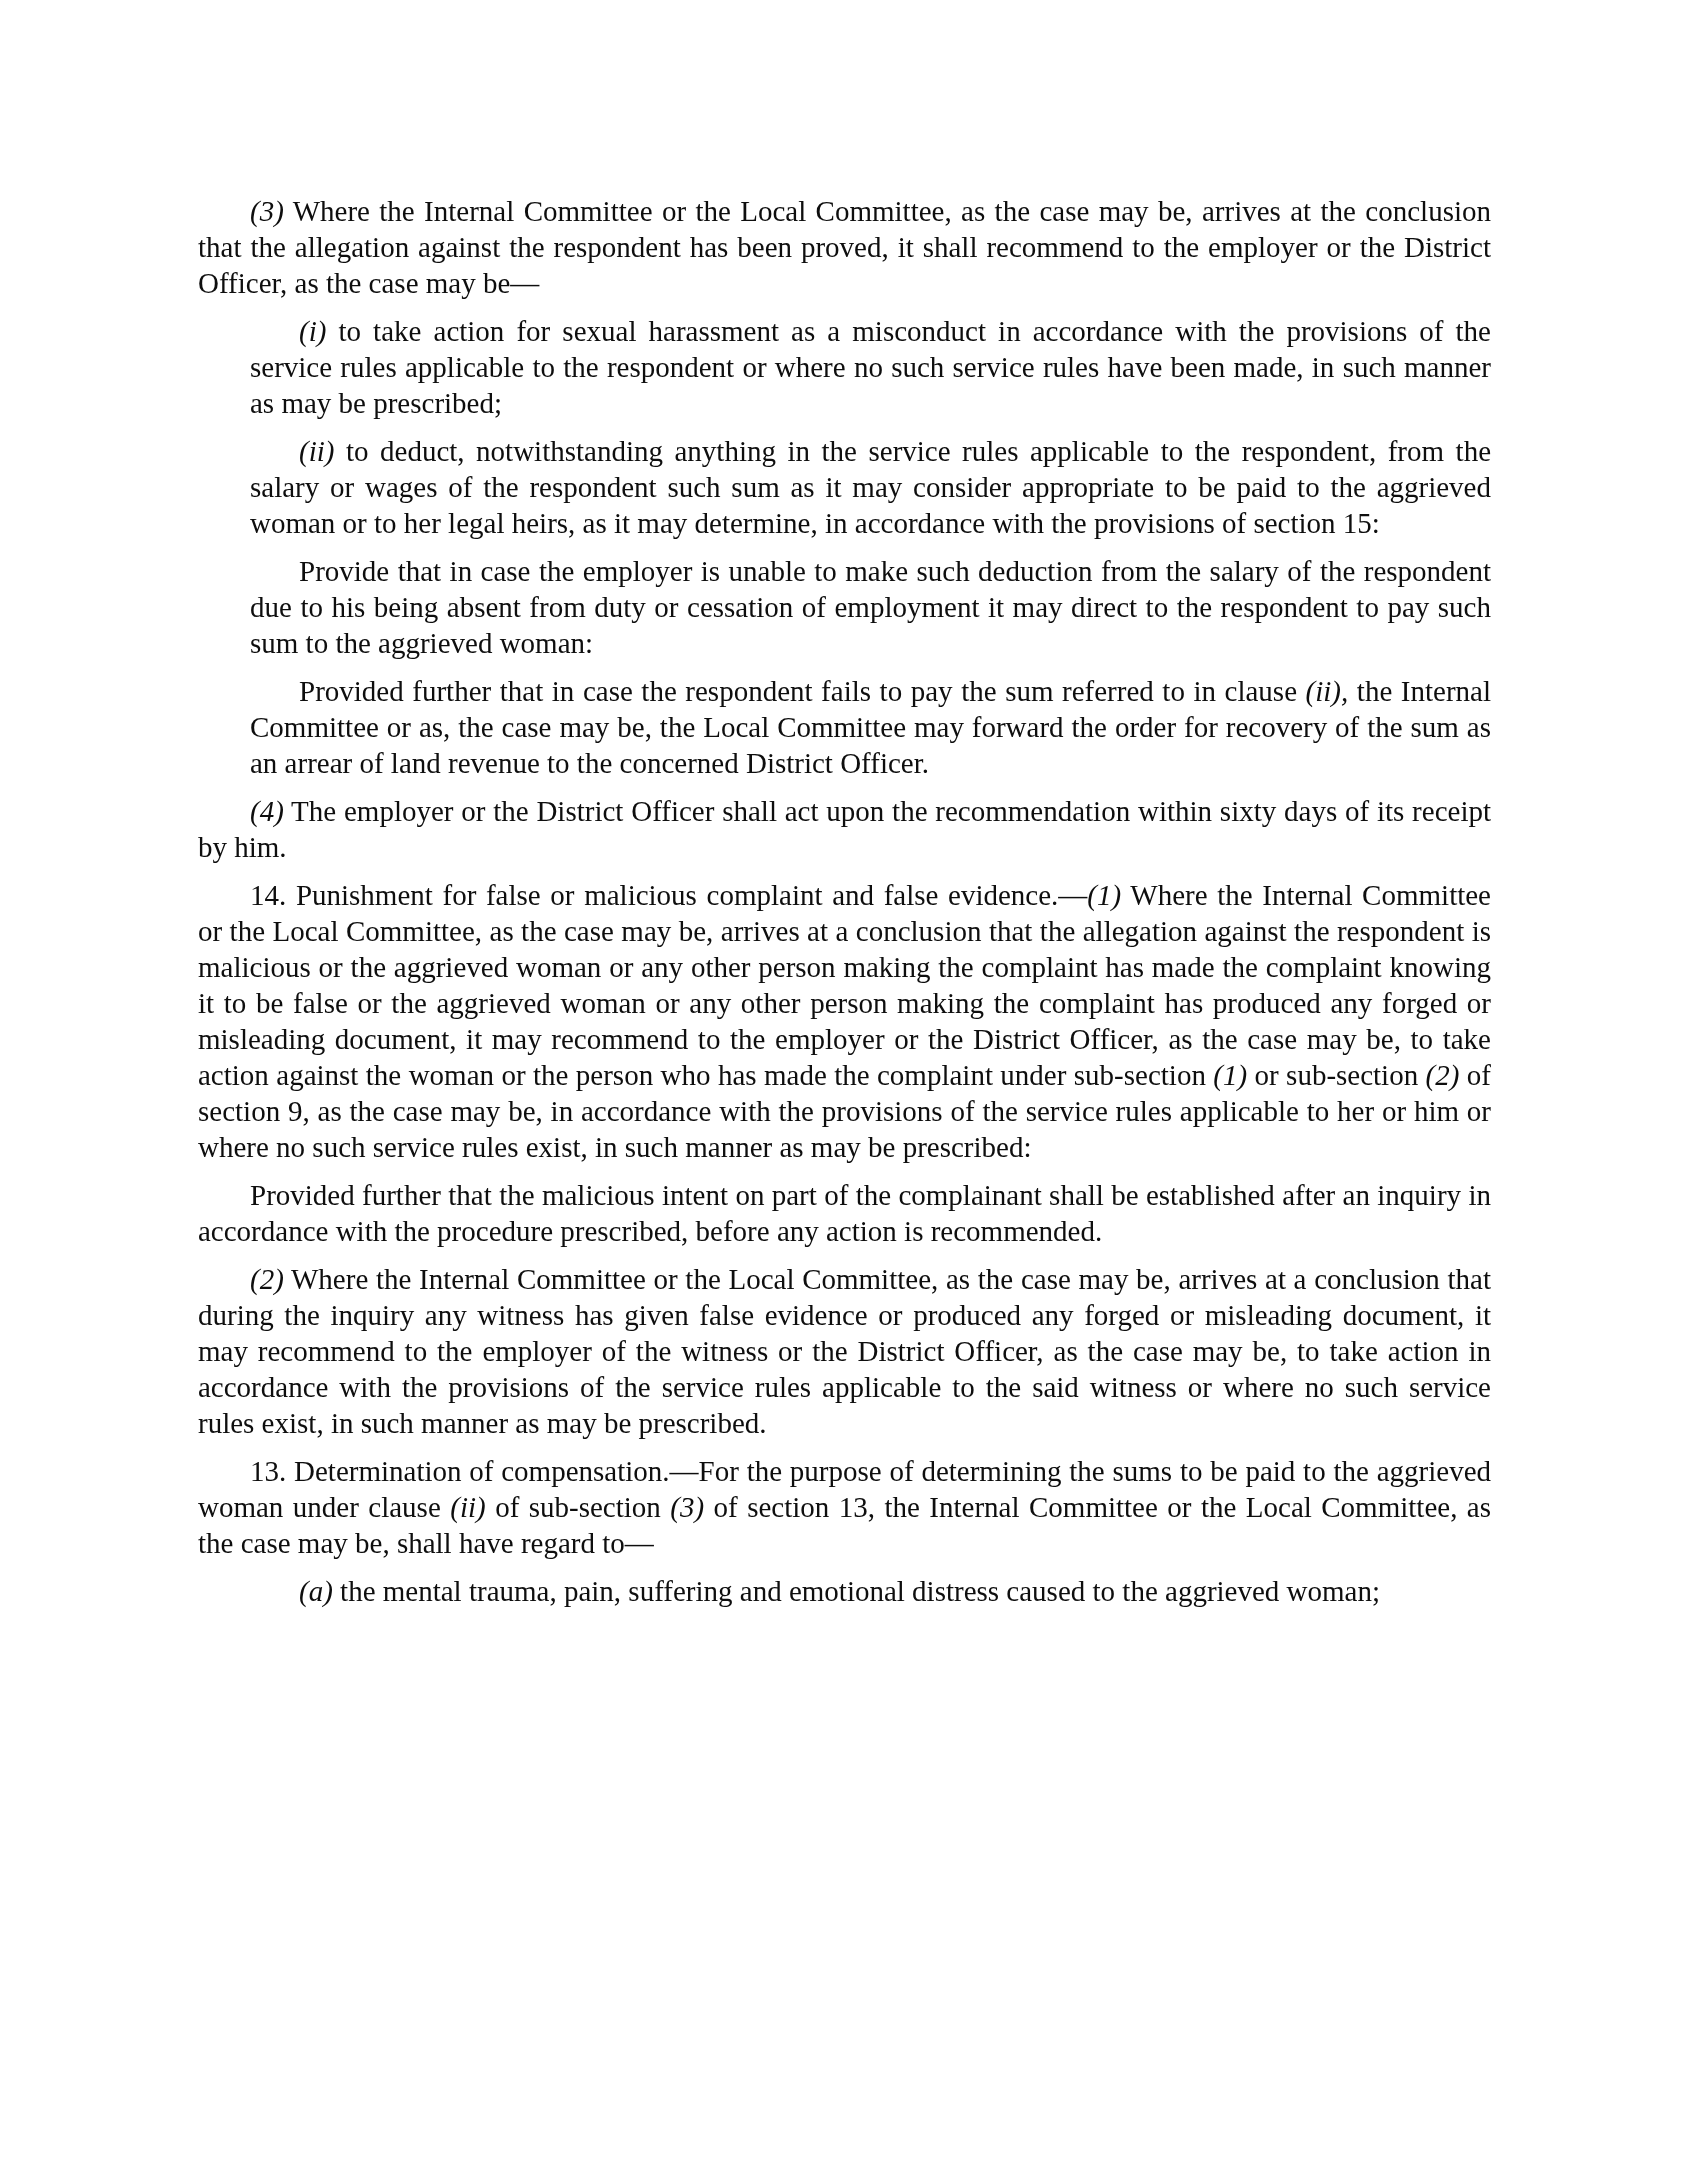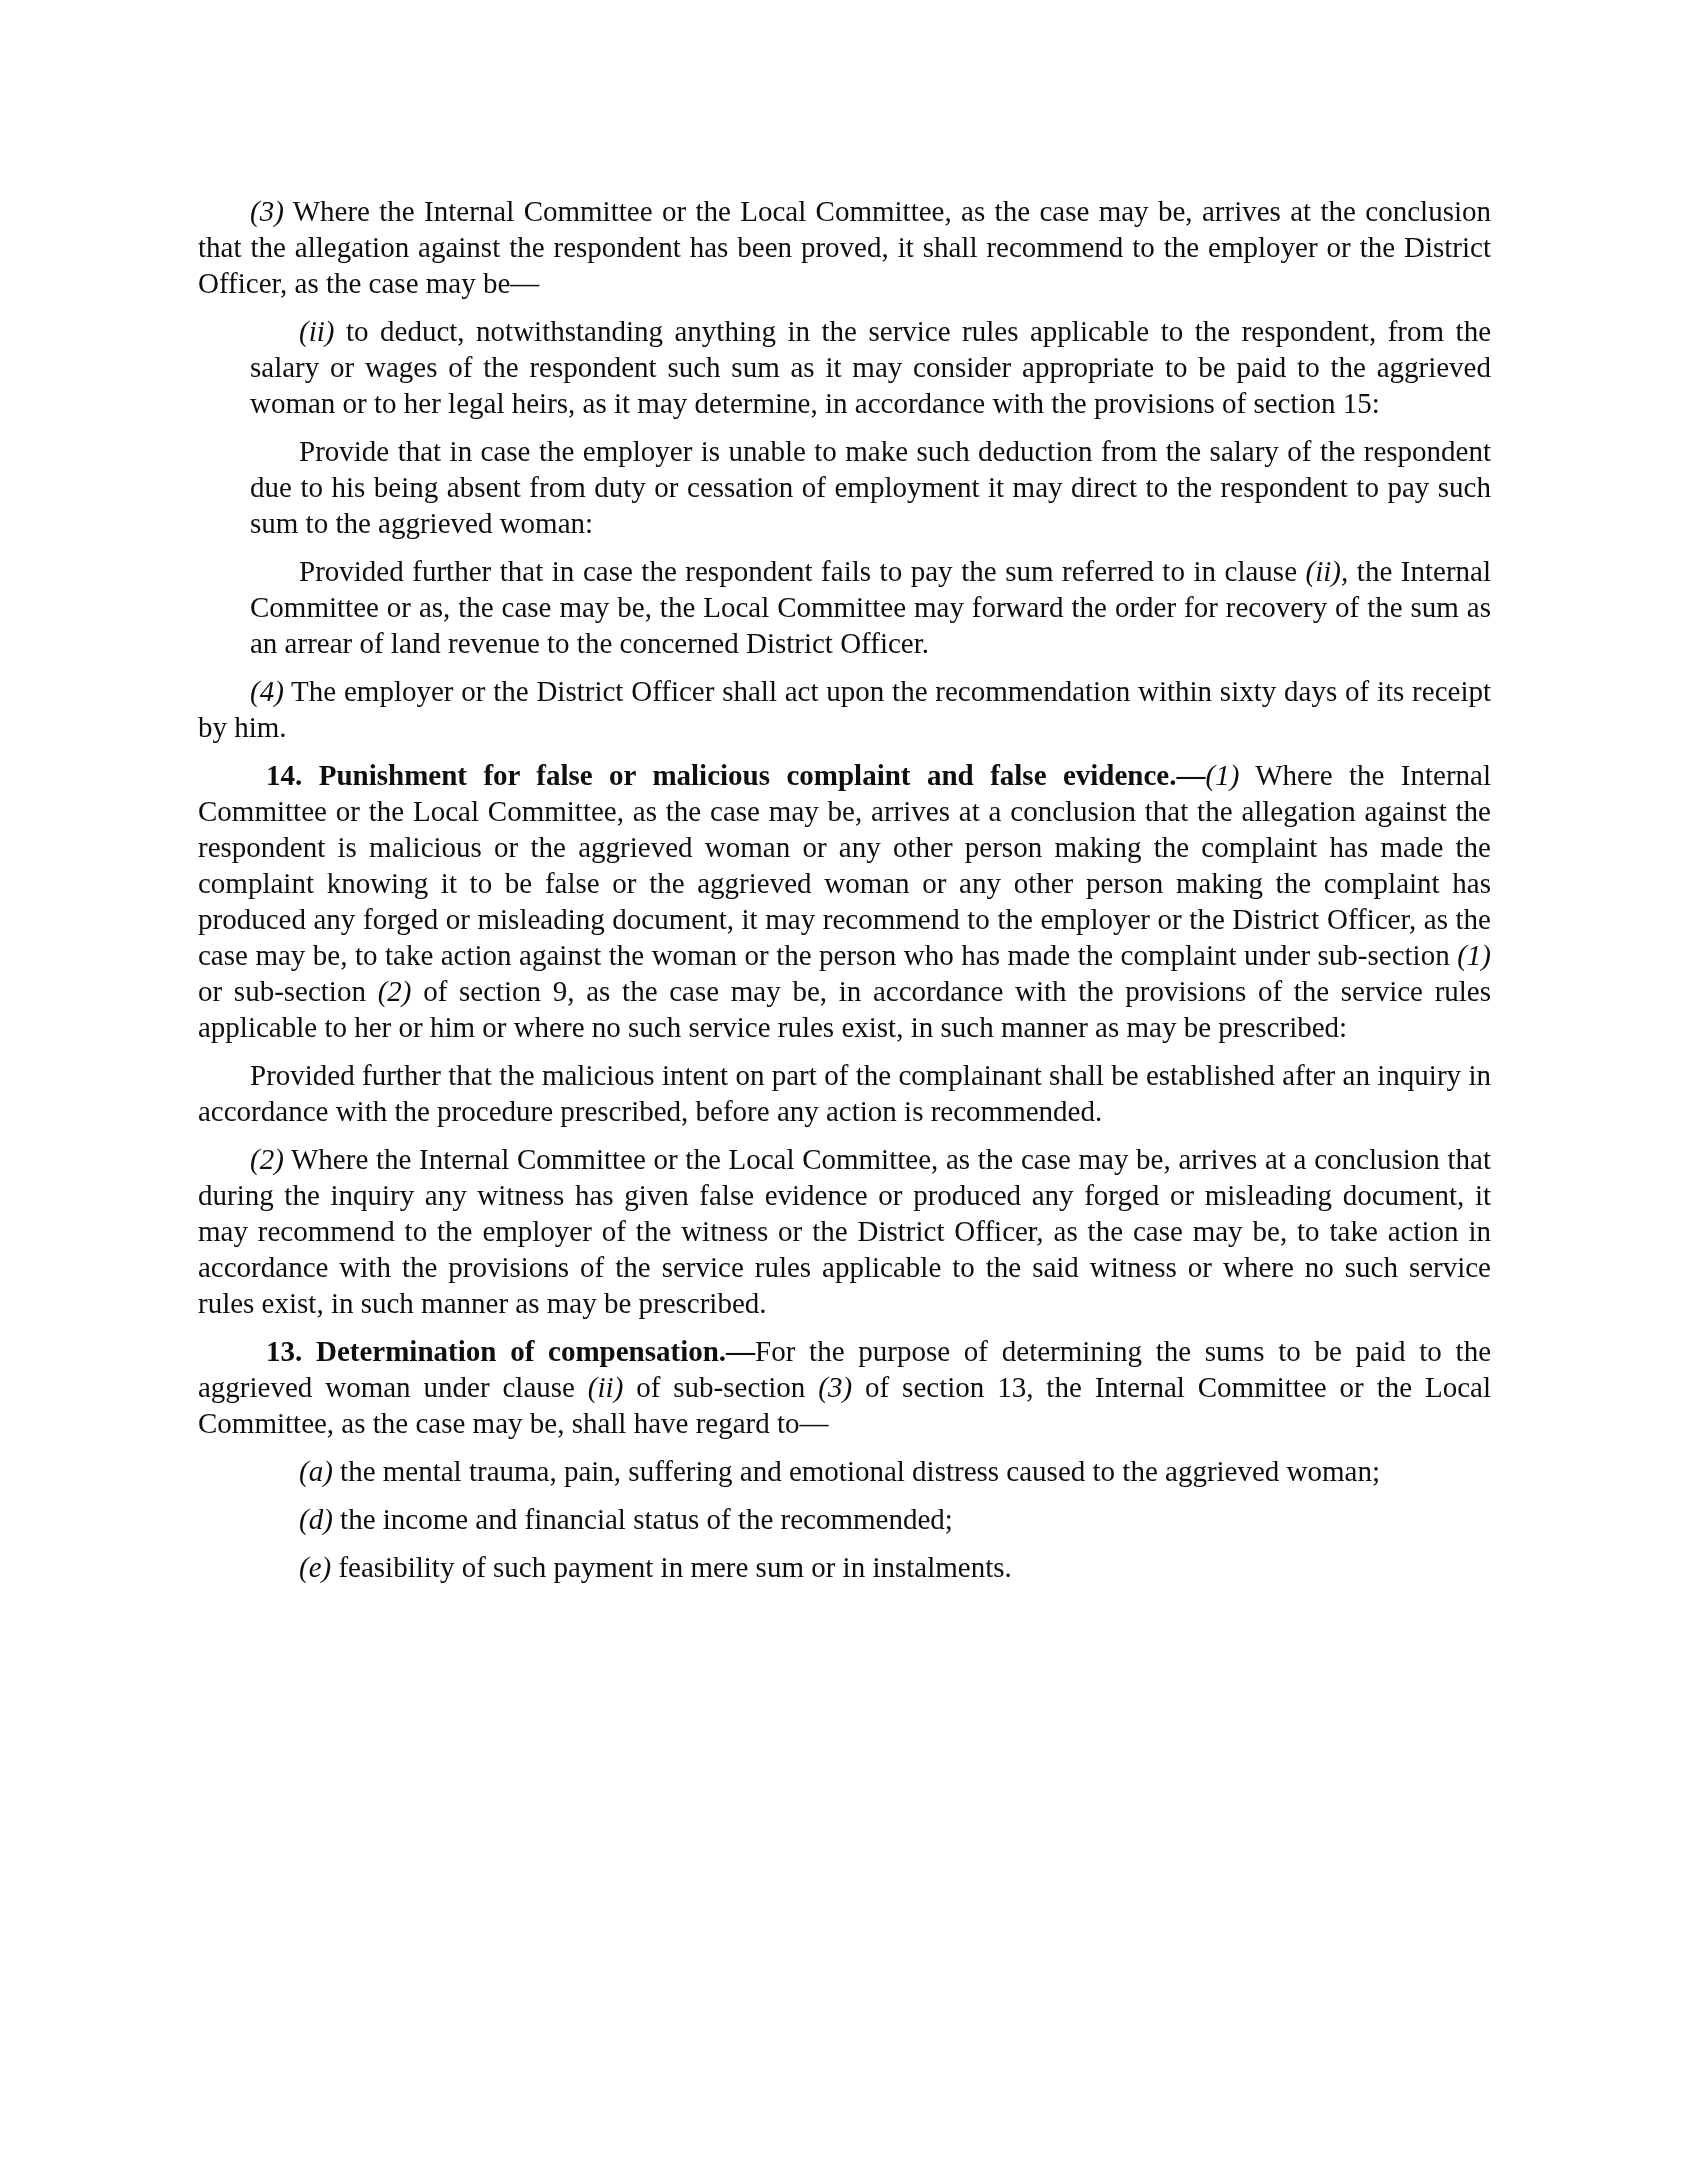--- a/index.html
+++ b/index.html
@@ -24,41 +24,42 @@
     color: #0e0e0e;
   }
 
   
   .body-para { text-indent: 52px; }
 
   
   .sub-para  { margin-left: 52px; text-indent: 49px; }
 
   .it { font-style: italic; }
-  .bd { font-weight: bold; margin-left: 16px; }
+  .bd { font-weight: normal; }
 
   .page-footer {
     position: absolute;
     top: 1985px;
     left: 0;
     width: 100%;
     text-align: center;
     font-family: "Liberation Sans", sans-serif;
     font-size: 26.5px;
     line-height: 32px;
     color: #000000;
   }
 </style>
 </head>
 <body>
 
 <main class="page">
 
   <p class="body-para"><span class="it">(3)</span><span> Where the Internal Committee or the Local Committee, as the case may be, arrives at the conclusion that the allegation against the respondent has been proved, it shall recommend to the employer or the District Officer, as the case may be—</span></p>
 
+  <p class="sub-para"><span class="it">(i)</span><span> to take action for  sexual harassment as a misconduct in accordance with the provisions of the service rules applicable to the respondent or where no such service rules have been made, in such manner as may be prescribed;</span></p>
 
   <p class="sub-para"><span class="it">(ii)</span><span> to deduct, notwithstanding anything in the service rules applicable to the respondent, from the salary or wages of the respondent such sum as it may consider appropriate to be paid to the aggrieved woman or to her legal heirs, as it may determine, in accordance with the provisions of section 15:</span></p>
 
   <p class="sub-para"><span>Provide that in case the employer is unable to make such deduction from the salary of the respondent due to his being absent from duty or cessation of employment it may direct to the respondent to pay such sum to the aggrieved woman:</span></p>
 
   <p class="sub-para"><span>Provided further that in case the respondent fails to pay the sum referred to in clause </span><span class="it">(ii),</span><span> the Internal Committee or as, the case may be, the Local Committee may forward the order for recovery of the sum as an arrear of land revenue to the concerned District Officer.</span></p>
 
   <p class="body-para"><span class="it">(4)</span><span> The employer or the District Officer shall act upon the recommendation within sixty days of its receipt by him.</span></p>
 
   <p class="body-para"><span class="bd">14. Punishment for false or malicious complaint and false evidence.—</span><span class="it">(1)</span><span> Where the Internal Committee or the Local Committee, as the case may be, arrives at a conclusion that the allegation against the respondent is malicious or the aggrieved woman or any other person making the complaint has made the complaint knowing it to  be false or the aggrieved woman or any other person making the complaint has produced any forged or misleading document, it may recommend to the employer or the District Officer, as the case may be, to take action against the woman or the person who has made the complaint under sub-section </span><span class="it">(1)</span><span> or sub-section </span><span class="it">(2)</span><span> of section 9, as the case may be, in accordance with the provisions of the service rules applicable to her or him or where no such service rules exist, in such manner as may be prescribed:</span></p>

